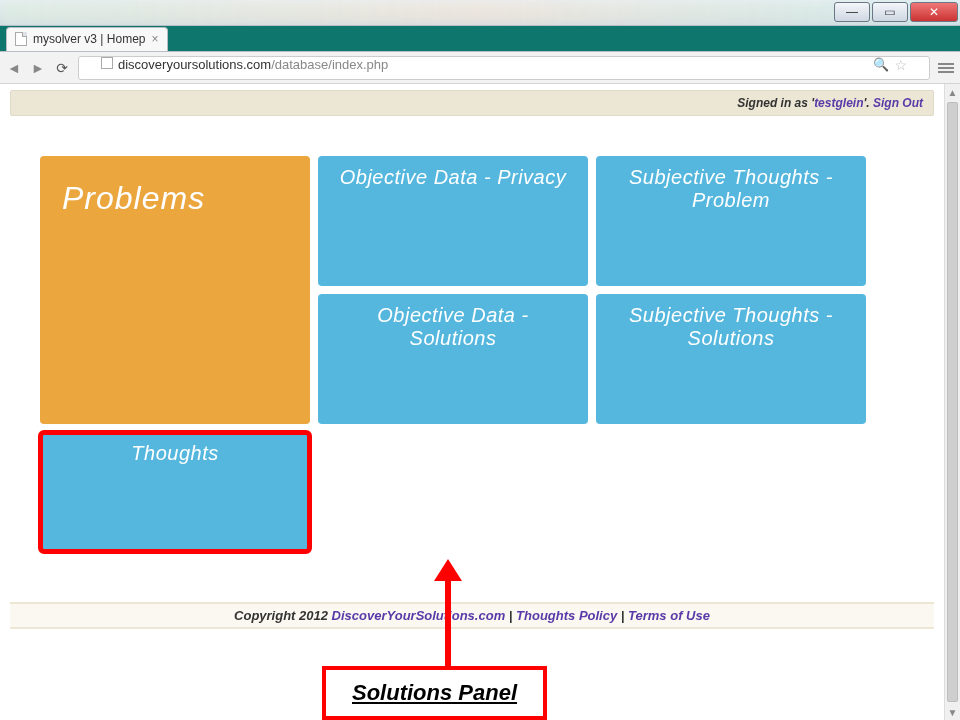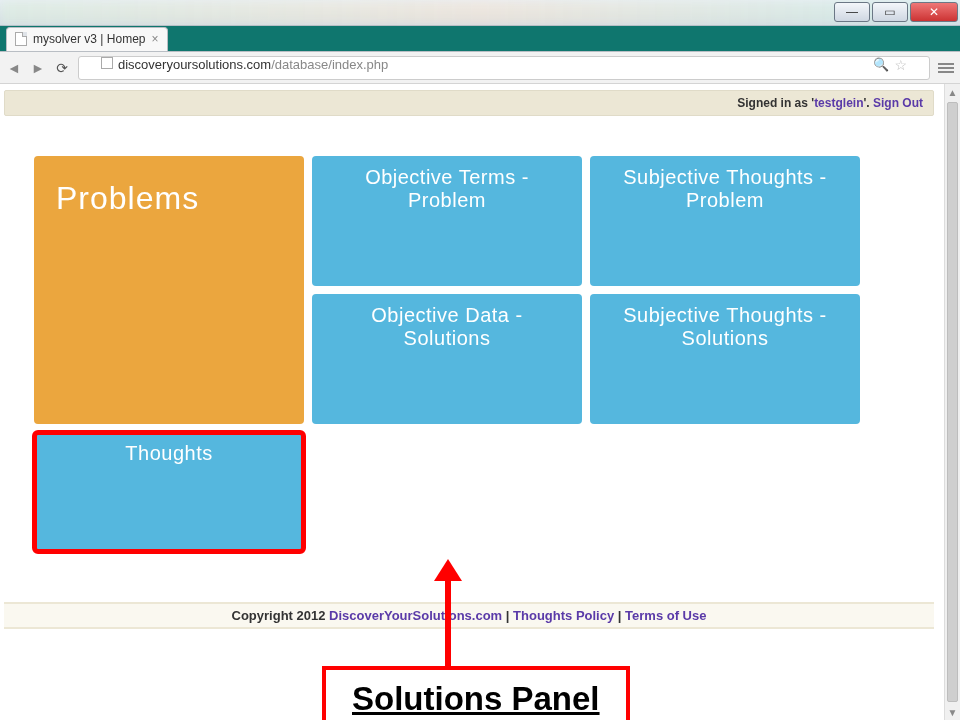--- a/index.html
+++ b/index.html
@@ -81,22 +81,23 @@
   .menu-icn span { height: 2px; background: #888; }
   
   
   .viewport {
     display: flex;
     height: calc(720px - 26px - 26px - 32px);
     background: #fff;
   }
   .page {
     flex: 1;
-    padding: 6px 10px 0 4px;
-    position: relative;
+    padding: 6px 10px 0 10px;
+    position: relative;
+    font-style: italic;
   }
   .scrollbar {
     width: 16px;
     background: #f0f0f0;
     border-left: 1px solid #ddd;
     position: relative;
   }
   .scrollbar .arrow { height: 16px; display: flex; align-items: center; justify-content: center; color: #888; font-size: 10px; }
   .scrollbar .thumb { position: absolute; top: 18px; bottom: 18px; left: 2px; right: 2px; background: #cfcfcf; border: 1px solid #bdbdbd; border-radius: 2px; }
   
@@ -169,21 +170,21 @@
     border-bottom: 22px solid #f00;
   }
   .annot-box {
     position: absolute;
     left: 322px; top: 582px;
     border: 4px solid #f00;
     padding: 10px 26px;
     background: #fff;
   }
   .annot-box span {
-    font-size: 33px;
+    font-size: 22px;
     font-weight: bold;
     color: #000;
     text-decoration: underline;
   }
 </style>
 </head>
 <body>
 
 <div class="win-titlebar">
   <div class="win-btn">—</div>
@@ -223,21 +224,21 @@
 
     <div class="login-strip">
       <b>Signed in as '</b><span class="user">testglein</span><b>'. </b><a href="#">Sign Out</a>
     </div>
 
     <div class="tiles">
       <div class="tile orange tile-problems">
         <h2>Problems</h2>
       </div>
       <div class="tile blue">
-        <div class="lbl">Objective Terms - Problem</div>
+        <div class="lbl">Objective Data - Privacy</div>
       </div>
       <div class="tile blue">
         <div class="lbl">Subjective Thoughts - Problem</div>
       </div>
       <div class="tile blue">
         <div class="lbl">Objective Data - Solutions</div>
       </div>
       <div class="tile blue">
         <div class="lbl">Subjective Thoughts - Solutions</div>
       </div>

